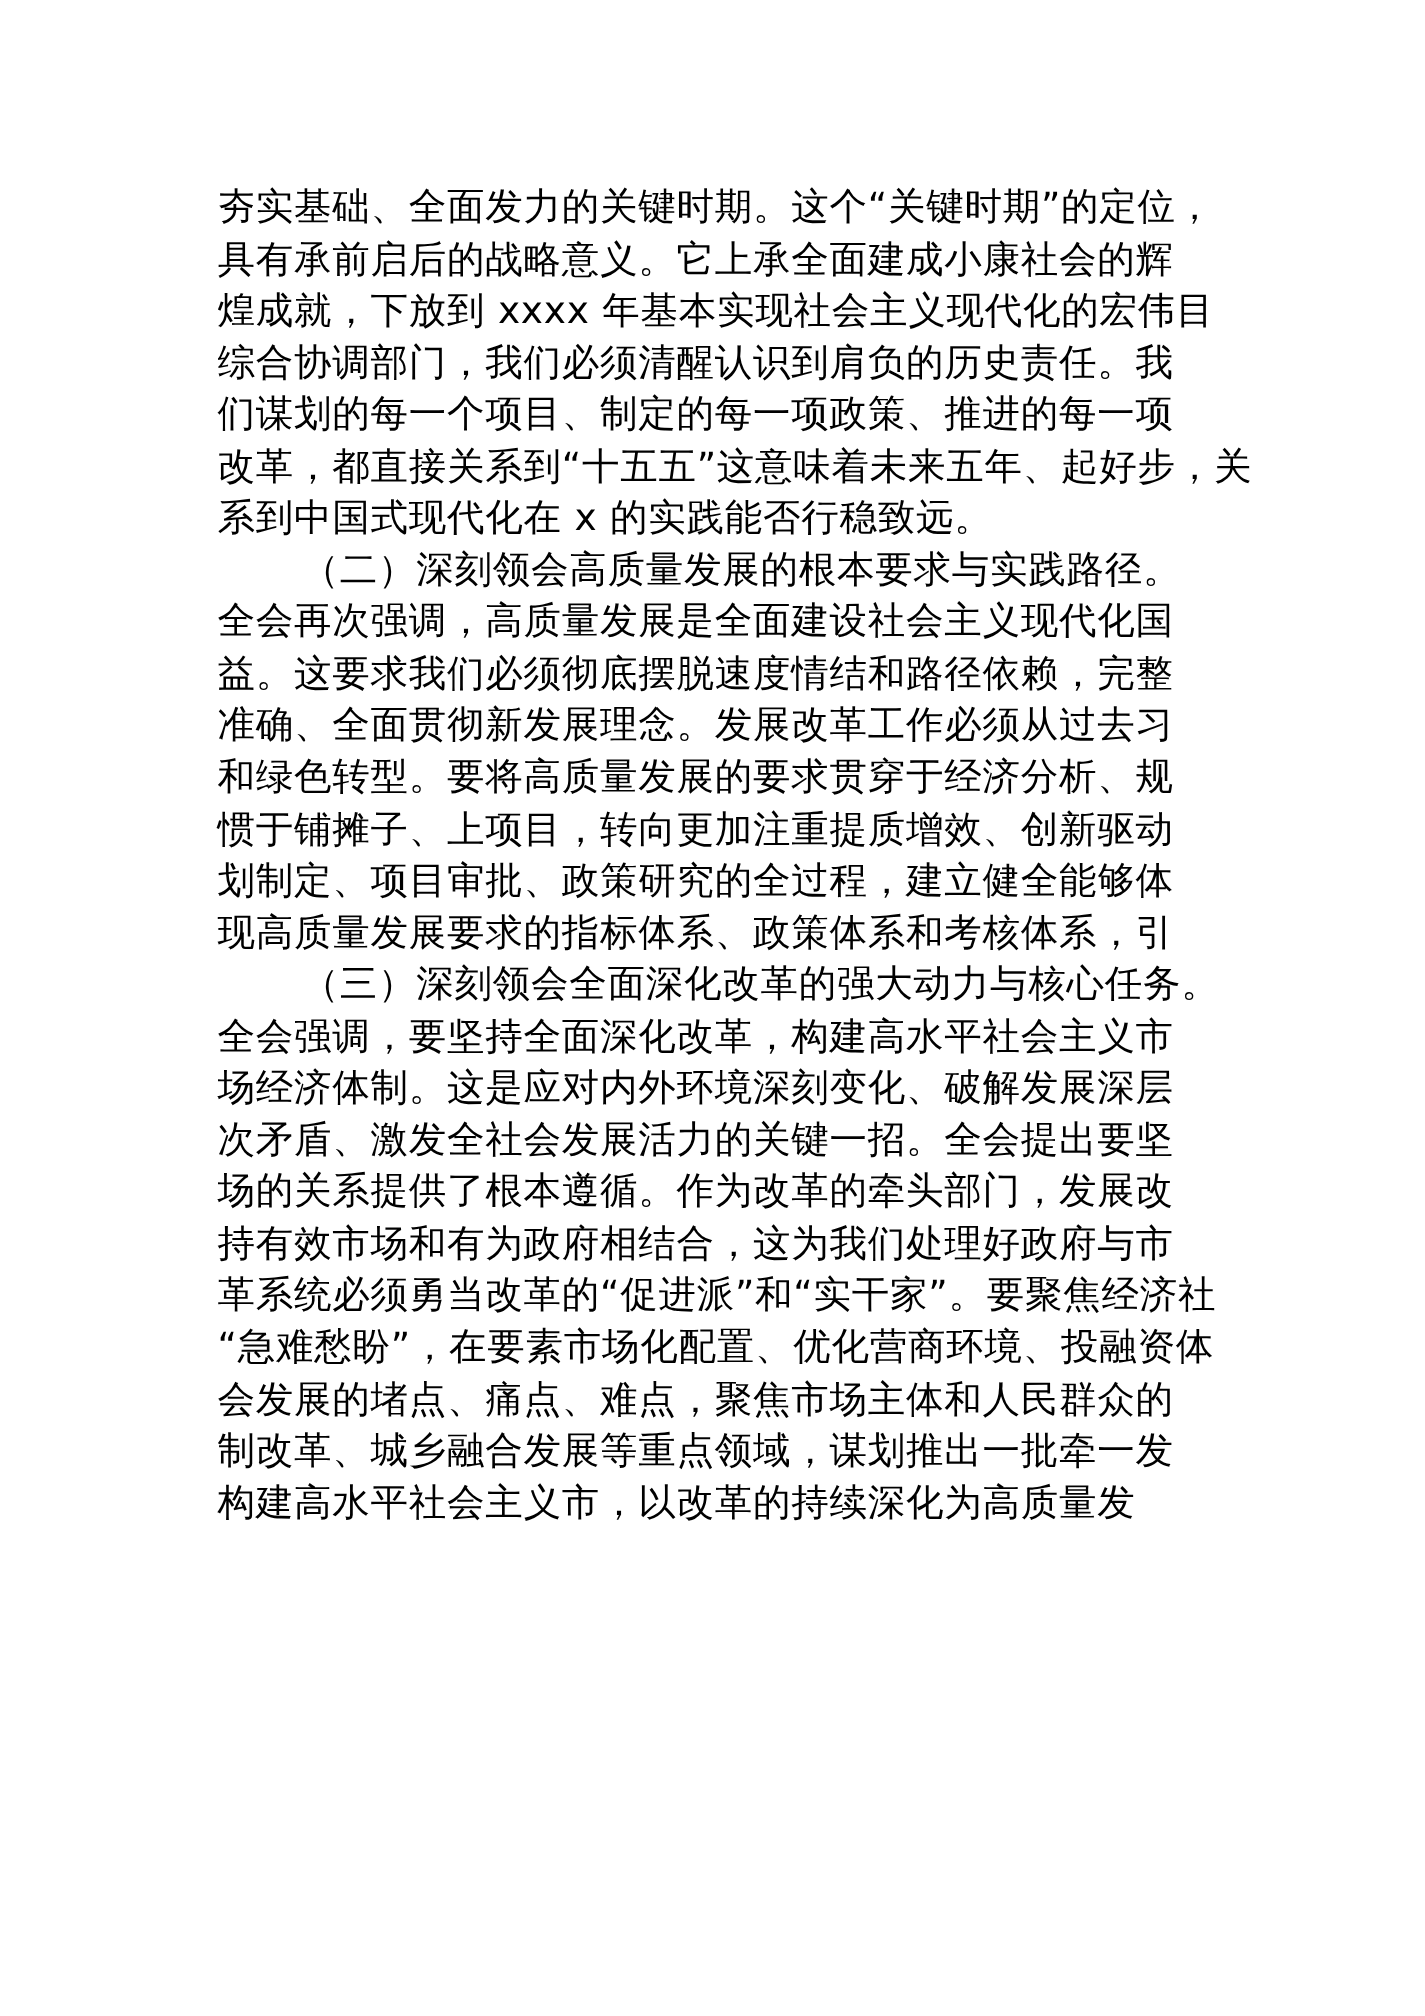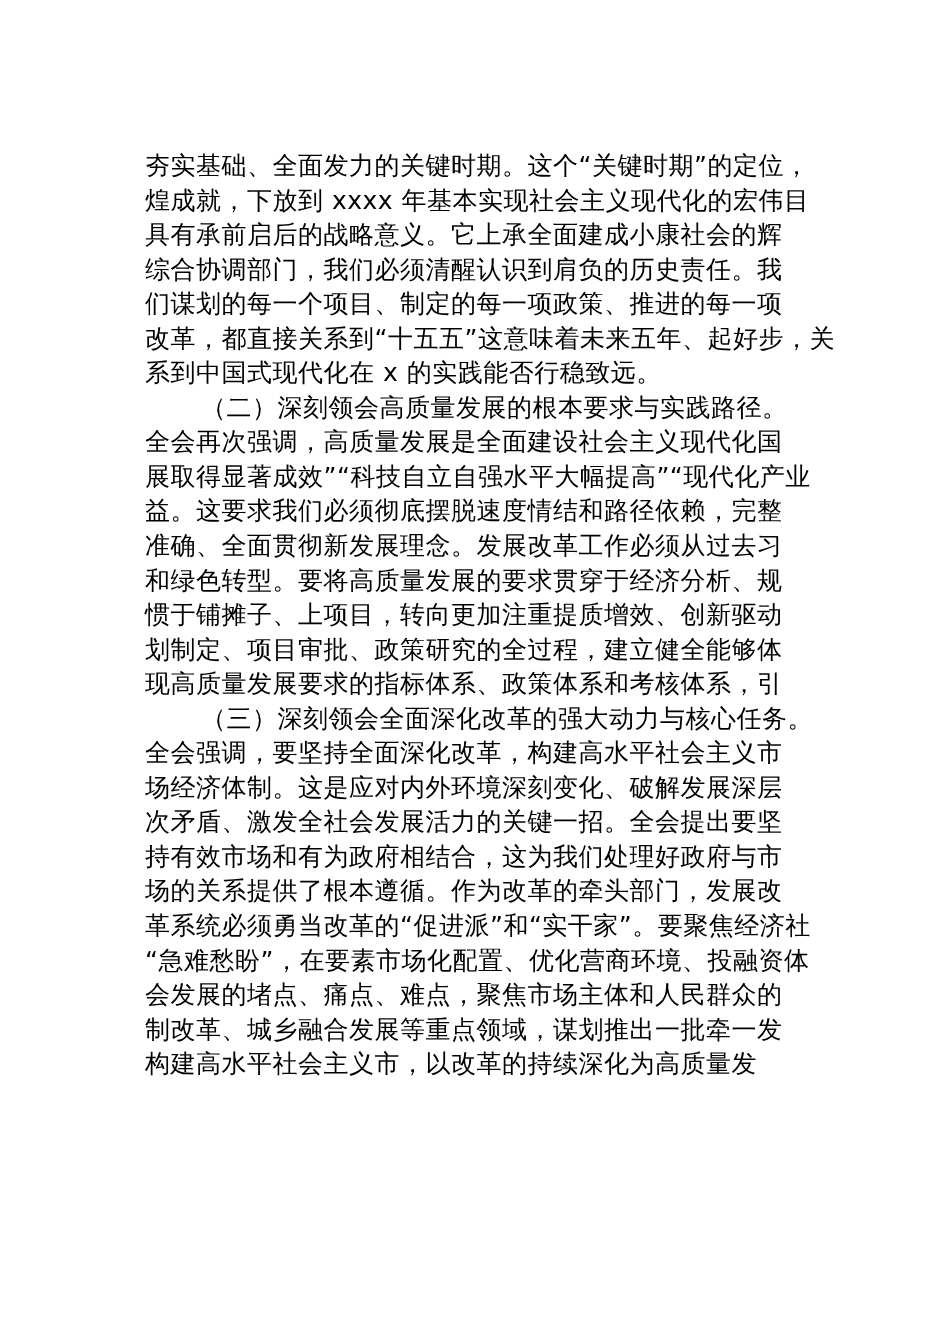--- a/index.html
+++ b/index.html
@@ -23,57 +23,55 @@
     .text-block {
       position: absolute;
       left: 145px;
       top: 121px;
       width: 700px;
       font-family: "DejaVu Sans", "Liberation Sans", sans-serif;
       font-size: 25px;
       line-height: 34.55px;
       color: #000000;
       letter-spacing: 0.5px;
-      margin-top: 28px;
     }
     .line {
       display: block;
       white-space: nowrap;
       height: 34.55px;
     }
     .line.indent {
       padding-left: 56px;
     }
   </style>
 </head>
 <body>
 
 <div class="page">
   <div class="text-block">
     <span class="line">夯实基础、全面发力的关键时期。这个“关键时期”的定位，</span>
+    <span class="line">具有承前启后的战略意义。它上承全面建成小康社会的辉</span>
     <span class="line">煌成就，下放到 xxxx 年基本实现社会主义现代化的宏伟目</span>
-    <span class="line">具有承前启后的战略意义。它上承全面建成小康社会的辉</span>
     <span class="line">综合协调部门，我们必须清醒认识到肩负的历史责任。我</span>
     <span class="line">们谋划的每一个项目、制定的每一项政策、推进的每一项</span>
     <span class="line">改革，都直接关系到“十五五”这意味着未来五年、起好步，关</span>
     <span class="line">系到中国式现代化在 x 的实践能否行稳致远。</span>
     <span class="line indent">（二）深刻领会高质量发展的根本要求与实践路径。</span>
     <span class="line">全会再次强调，高质量发展是全面建设社会主义现代化国</span>
-    <span class="line">展取得显著成效”“科技自立自强水平大幅提高”“现代化产业</span>
     <span class="line">益。这要求我们必须彻底摆脱速度情结和路径依赖，完整</span>
     <span class="line">准确、全面贯彻新发展理念。发展改革工作必须从过去习</span>
     <span class="line">和绿色转型。要将高质量发展的要求贯穿于经济分析、规</span>
     <span class="line">惯于铺摊子、上项目，转向更加注重提质增效、创新驱动</span>
     <span class="line">划制定、项目审批、政策研究的全过程，建立健全能够体</span>
     <span class="line">现高质量发展要求的指标体系、政策体系和考核体系，引</span>
     <span class="line indent">（三）深刻领会全面深化改革的强大动力与核心任务。</span>
     <span class="line">全会强调，要坚持全面深化改革，构建高水平社会主义市</span>
     <span class="line">场经济体制。这是应对内外环境深刻变化、破解发展深层</span>
     <span class="line">次矛盾、激发全社会发展活力的关键一招。全会提出要坚</span>
+    <span class="line">场的关系提供了根本遵循。作为改革的牵头部门，发展改</span>
     <span class="line">持有效市场和有为政府相结合，这为我们处理好政府与市</span>
-    <span class="line">场的关系提供了根本遵循。作为改革的牵头部门，发展改</span>
     <span class="line">革系统必须勇当改革的“促进派”和“实干家”。要聚焦经济社</span>
     <span class="line">“急难愁盼”，在要素市场化配置、优化营商环境、投融资体</span>
     <span class="line">会发展的堵点、痛点、难点，聚焦市场主体和人民群众的</span>
     <span class="line">制改革、城乡融合发展等重点领域，谋划推出一批牵一发</span>
     <span class="line">构建高水平社会主义市，以改革的持续深化为高质量发</span>
   </div>
 </div>
 
 </body></html>

